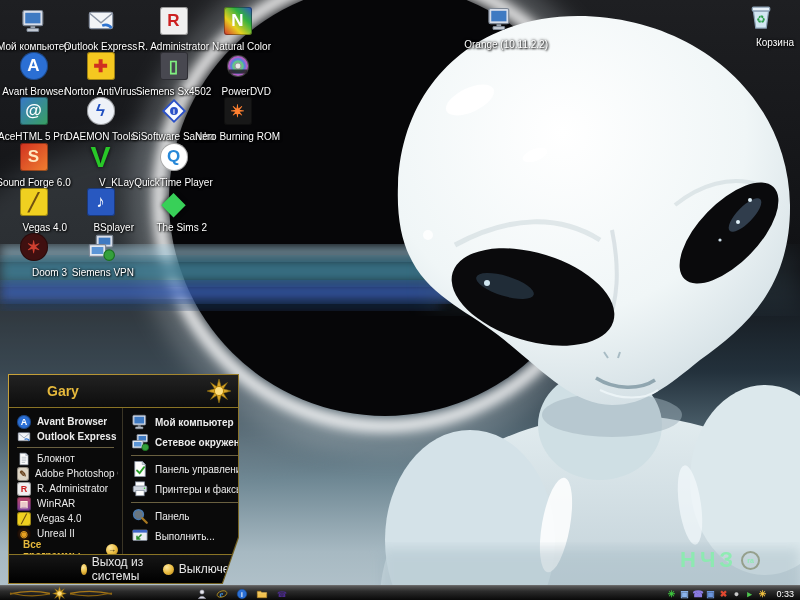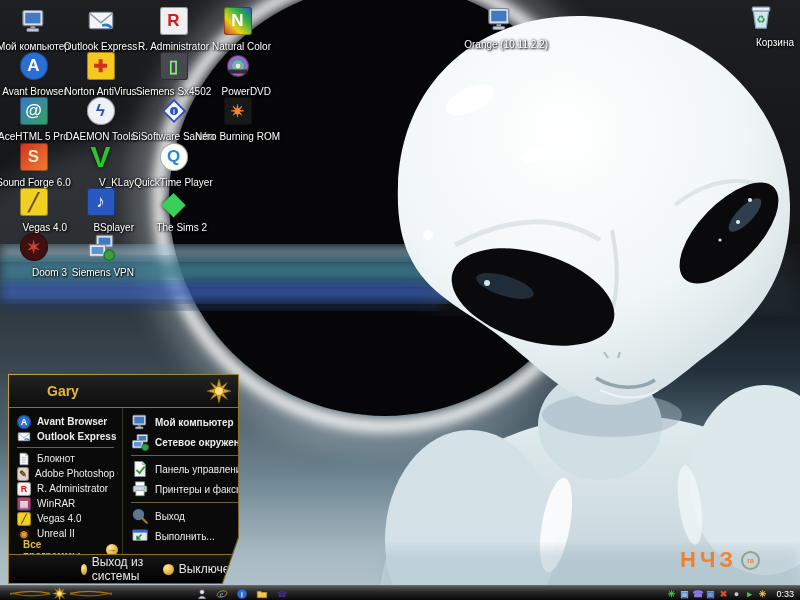--- a/index.html
+++ b/index.html
@@ -8,21 +8,21 @@
   #wallpaper{position:absolute;left:0;top:0;z-index:0;}
   
   .dicon{position:absolute;width:67px;text-align:center;z-index:2;cursor:default;}
   .dicon .ic{height:30px;display:flex;align-items:center;justify-content:center;}
   .dicon .lbl{margin-top:2px;font-size:10px;line-height:11px;color:#fff;
     text-shadow:1px 1px 2px #000,0 0 3px #000;display:inline-block;white-space:nowrap;
     position:relative;left:50%;transform:translateX(-50%);}
   .badge{display:inline-flex;align-items:center;justify-content:center;
     font-weight:bold;box-sizing:border-box;}
   
-  #watermark{position:absolute;left:680px;top:547px;z-index:1;color:#f97316;opacity:.85;
+  #watermark{position:absolute;left:680px;top:547px;z-index:1;color:#86efac;opacity:.85;
     font-weight:bold;font-size:22px;letter-spacing:4px;display:flex;align-items:flex-end;gap:4px;}
   #watermark .wm-badge{width:15px;height:15px;border:2px solid #8d977f;border-radius:50%;
     font-size:7px;letter-spacing:0;display:flex;align-items:center;justify-content:center;margin-bottom:3px;}
   
   #menu-outer{position:absolute;left:8px;top:374px;width:231px;height:210px;z-index:5;
     background:linear-gradient(135deg,#c9a33a,#6b5a1e);
     clip-path:polygon(0 0,100% 0,100% 78%,93% 100%,0 100%);
     filter:drop-shadow(3px 4px 6px rgba(0,0,0,.7));}
   #menu-inner{position:absolute;inset:1px;background:#0a0a0a;
     clip-path:polygon(0 0,100% 0,100% 77.9%,92.9% 100%,0 100%);
@@ -404,21 +404,21 @@
               <svg width="18" height="18">
                 <use href="#sym-printer"></use>
               </svg>
               <span class="mlabel">Принтеры и факсы</span>
             </div>
             <div class="msep"></div>
             <div class="mitem">
               <svg width="18" height="18">
                 <use href="#sym-search"></use>
               </svg>
-              <span class="mlabel">Выход</span>
+              <span class="mlabel">Панель</span>
             </div>
             <div class="mitem">
               <svg width="18" height="18">
                 <use href="#sym-run"></use>
               </svg>
               <span class="mlabel">Выполнить...</span>
             </div>
           </div>
       </div>
       <div id="menu-footer">

